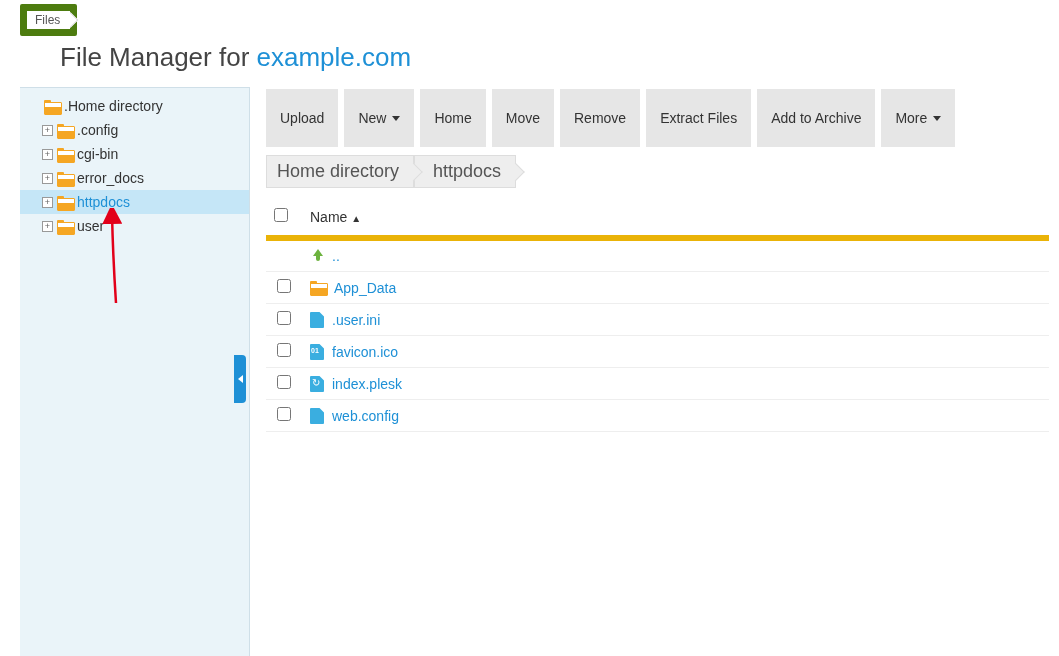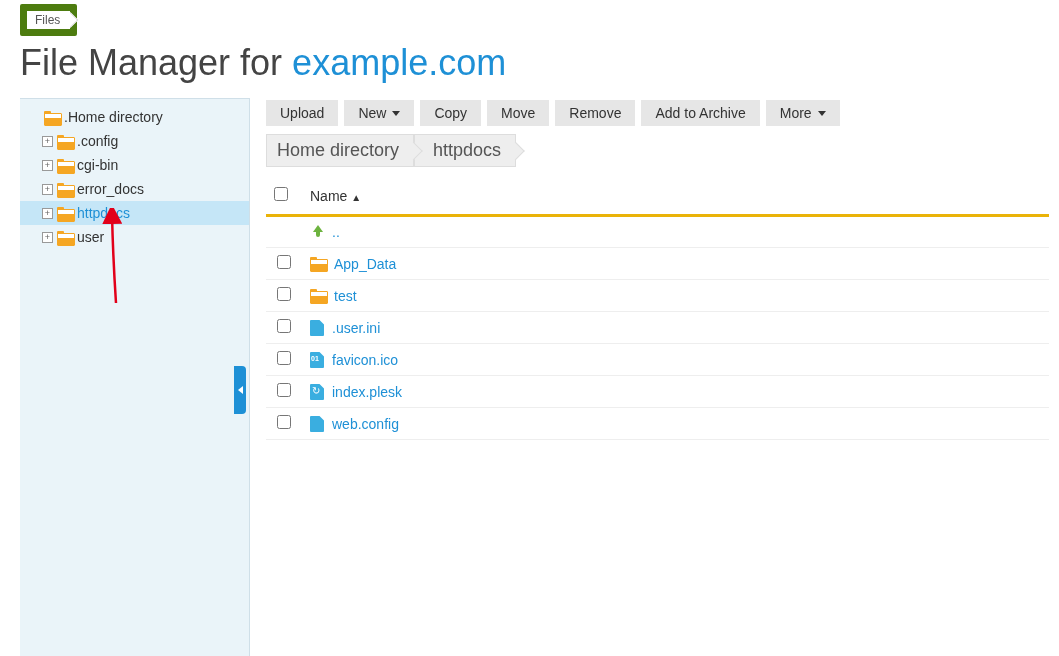--- a/index.html
+++ b/index.html
@@ -2,51 +2,51 @@
 <html><head>
   <meta charset="utf-8">
   <style>
     * { box-sizing: border-box; margin: 0; padding: 0; }
     body { font-family: Arial, Helvetica, sans-serif; font-size: 14px; color: #333; background: #fff; }
     
     .top-crumb { padding: 4px 20px 2px; }
     .top-crumb-item { display: inline-block; padding: 2px 10px 2px 8px; font-size: 12px; color: #555; border: 7px solid #4d7c0f; border-radius: 2px; position: relative; cursor: pointer; }
     .top-crumb-item::after { content: ''; position: absolute; right: -6px; top: 50%; transform: translateY(-50%) rotate(45deg); width: 10px; height: 10px; border-top: 1px solid #ddd; border-right: 1px solid #ddd; background: #fff; }
 
-    .page-title { padding: 4px 20px 14px; font-size: 36px; font-weight: 300; color: #444; }
+    .page-title { padding: 4px 20px 14px; font-size: 26px; font-weight: 300; color: #444; margin-left: 40px; }
     .page-title .domain { color: #1e90d6; }
 
     .layout { display: flex; }
     .sidebar { width: 230px; min-height: 570px; background: #eaf4f9; border: 1px solid #cfdfe8; border-left: none; padding: 6px 0; margin-left: 20px; }
     .tree { list-style: none; }
     .tree-item { display: flex; align-items: center; padding: 4px 8px; cursor: pointer; gap: 4px; }
     .tree-item.selected { background: #c5e6f7; }
     .tree-item .exp { width: 11px; height: 11px; border: 1px solid #999; display: inline-flex; align-items: center; justify-content: center; font-size: 9px; line-height: 1; color: #666; background: #fff; cursor: pointer; }
     .tree-item.root { padding-left: 24px; }
     .tree-item.child { padding-left: 22px; }
     .tree-item .label { color: #333; }
     .tree-item .label.link { color: #1e90d6; }
 
     .folder-icon { width: 16px; height: 13px; display: inline-block; position: relative; }
     .folder-icon::before { content: ''; position: absolute; top: 0; left: 0; width: 7px; height: 3px; background: #f5a623; border-radius: 1px 1px 0 0; }
     .folder-icon::after { content: ''; position: absolute; top: 2px; left: 0; width: 16px; height: 11px; background: #f5a623; border-radius: 1px; }
     .folder-icon.open::after { background: linear-gradient(#fff 0 35%, #f5a623 35%); border: 1px solid #f5a623; height: 11px; }
 
     .main { flex: 1; padding: 0 10px 0 16px; position: relative; }
     .toolbar { display: flex; gap: 6px; flex-wrap: wrap; padding: 2px 0 8px; }
-    .btn { background: #e6e6e6; border: none; padding: 5px 14px; font-size: 14px; color: #333; cursor: pointer; display: inline-flex; align-items: center; gap: 6px; }
+    .btn { background: #e6e6e6; border: none; padding: 21px 14px; font-size: 14px; color: #333; cursor: pointer; display: inline-flex; align-items: center; gap: 6px; }
     .caret-down { width: 0; height: 0; border-left: 4px solid transparent; border-right: 4px solid transparent; border-top: 5px solid #333; display: inline-block; }
 
     .crumb2 { display: flex; gap: 0; padding: 0 0 10px; }
     .crumb2-item { position: relative; display: inline-block; padding: 5px 14px 5px 18px; font-size: 18px; color: #555; background: #eee; border: 1px solid #ddd; cursor: pointer; }
     .crumb2-item:first-child { padding-left: 10px; }
     .crumb2-item::after { content: ''; position: absolute; right: -7px; top: 50%; transform: translateY(-50%) rotate(45deg); width: 12px; height: 12px; border-top: 1px solid #ddd; border-right: 1px solid #ddd; background: #eee; z-index: 1; }
 
     .table { width: 100%; border-collapse: collapse; }
-    .table th { text-align: left; font-weight: normal; padding: 10px 8px; border-bottom: 3px solid #eab308; font-size: 14px; color: #333; }
+    .table th { text-align: left; font-weight: normal; padding: 10px 8px; border-bottom: 6px solid #eab308; font-size: 14px; color: #333; }
     .table td { padding: 7px 8px; border-bottom: 1px solid #eee; vertical-align: middle; }
     .col-check { width: 36px; text-align: center; }
     .name-cell { display: flex; align-items: center; gap: 8px; }
     .name-cell a { color: #1e90d6; text-decoration: none; cursor: pointer; }
     .sort-asc { display: inline-block; margin-left: 4px; font-size: 10px; }
     input[type=checkbox] { width: 14px; height: 14px; cursor: pointer; }
 
     .up-icon { width: 14px; height: 14px; display: inline-block; position: relative; }
     .up-icon::before { content: ''; position: absolute; left: 3px; top: 0; width: 0; height: 0; border-left: 5px solid transparent; border-right: 5px solid transparent; border-bottom: 7px solid #6db33f; }
     .up-icon::after { content: ''; position: absolute; left: 6px; top: 6px; width: 4px; height: 6px; background: #6db33f; border-radius: 0 0 2px 2px; }
@@ -120,23 +120,24 @@
 
   <main class="main">
     <div class="collapse-handle"></div>
 
     <div class="toolbar">
       <button class="btn">Upload</button>
       <button class="btn">
           <span>New</span>
           <span class="caret-down"></span>
         </button>
-      <button class="btn">Copy</button>
+      <button class="btn">Home</button>
       <button class="btn">Move</button>
       <button class="btn">Remove</button>
+      <button class="btn">Extract Files</button>
       <button class="btn">Add to Archive</button>
       <button class="btn">
           <span>More</span>
           <span class="caret-down"></span>
         </button>
     </div>
 
     <div class="crumb2" id="crumb2">
         <span class="crumb2-item">Home directory</span>
         <span class="crumb2-item">httpdocs</span>
@@ -165,29 +166,20 @@
               <div class="name-cell">
                 <span class="folder-icon open"></span>
                 <a>App_Data</a>
               </div>
             </td>
           </tr>
           <tr>
             <td class="col-check"><input type="checkbox" style=""></td>
             <td>
               <div class="name-cell">
-                <span class="folder-icon open"></span>
-                <a>test</a>
-              </div>
-            </td>
-          </tr>
-          <tr>
-            <td class="col-check"><input type="checkbox" style=""></td>
-            <td>
-              <div class="name-cell">
                 <span class="file-icon file"></span>
                 <a>.user.ini</a>
               </div>
             </td>
           </tr>
           <tr>
             <td class="col-check"><input type="checkbox" style=""></td>
             <td>
               <div class="name-cell">
                 <span class="file-icon ico"></span>

